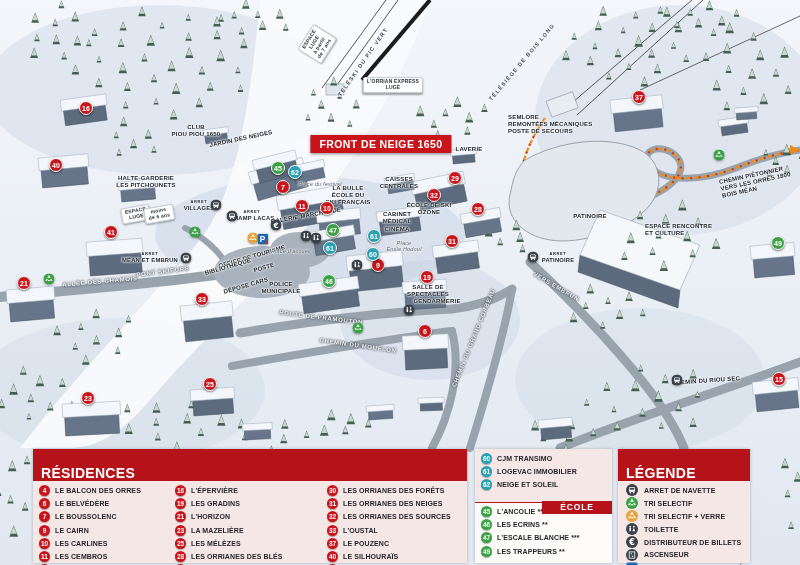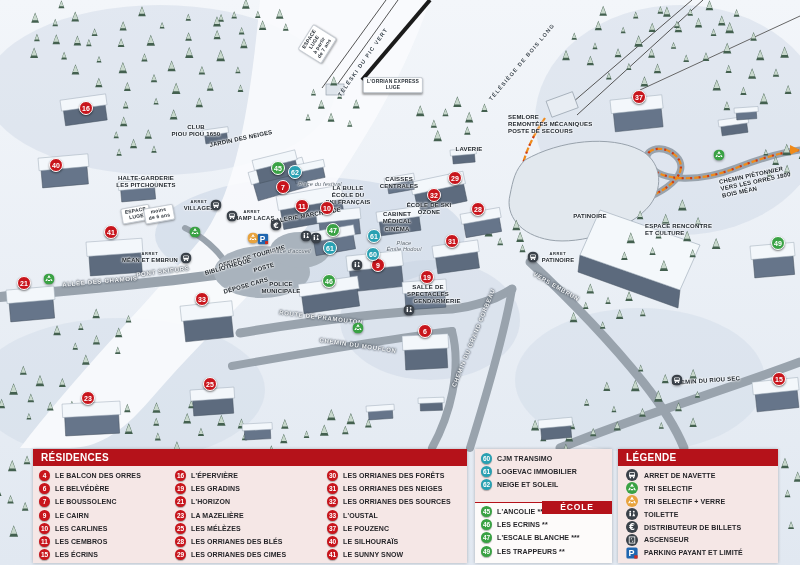--- a/index.html
+++ b/index.html
@@ -32,27 +32,27 @@
   .k-lift{font-size:5.5px;color:#3a4550;letter-spacing:1.2px;}
   .k-arret .aw{display:block;font-size:4px;letter-spacing:.6px;}
   .k-arret .at{display:block;font-size:5.8px;}
 
   .banner{position:absolute;transform:translate(-50%,-50%);background:#c8151c;color:#fff;
       font-size:10.5px;font-weight:bold;padding:3px 9px;letter-spacing:.4px;z-index:8;
       box-shadow:0 1px 3px rgba(0,0,0,.45);white-space:nowrap;}
 
   
   .panel{position:absolute;background:#f5e7e6;z-index:10;box-shadow:0 0 3px rgba(0,0,0,.25);}
-  .panel header{background:#b5121a;color:#fff;font-weight:bold;font-size:10px;
-      height:17px;line-height:17px;padding:0 8px;letter-spacing:.3px;box-sizing:border-box;
+  .panel header{background:#b5121a;color:#fff;font-weight:bold;font-size:14px;
+      height:17px;line-height:17px;padding:16px 8px;letter-spacing:.3px;box-sizing:border-box;
       white-space:nowrap;}
   .p-res{left:33px;top:449px;width:434px;height:114px;}
   .p-ag {left:475px;top:449px;width:137px;height:114px;}
   .p-ag header{font-size:9px;padding:0 6px;}
-  .p-lg {left:618px;top:449px;width:160px;height:114px;}
+  .p-lg {left:618px;top:449px;width:132px;height:114px;}
   .cols{display:flex;padding:3px 0 0 6px;}
   .col{display:flex;flex-direction:column;}
   .col:nth-child(1){width:136px}.col:nth-child(2){width:152px}.col:nth-child(3){width:140px}
   .lrow{display:flex;align-items:center;height:13.2px;}
   .dot{width:11px;height:11px;border-radius:50%;color:#fff;font-size:6.5px;font-weight:bold;
       display:flex;align-items:center;justify-content:center;margin-right:5px;flex:none;
       box-shadow:0 1px 1px rgba(0,0,0,.3);}
   .ltx{font-size:7px;font-weight:bold;color:#26262a;white-space:nowrap;letter-spacing:.1px;}
   #ag-items{padding:3px 0 0 6px;}
   .hotels-strip{position:absolute;left:0;right:0;top:53px;bottom:0;background:#fdfbfa;
@@ -909,20 +909,21 @@
 ET CULTURE</div>
       <div class="lbl-map k-left" style="left: 720px; top: 182px; transform: translate(0px, -50%) rotate(-12deg);">CHEMIN PIÉTONNIER
 VERS LES ORRES 1800
 BOIS MÉAN</div>
       <div class="lbl-map k-plain" style="left: 706px; top: 381px; transform: translate(-50%, -50%) rotate(-4deg);">CHEMIN DU RIOU SEC</div>
       <div class="lbl-map k-plain" style="left: 428px; top: 291px; transform: translate(-50%, -50%) rotate(0deg);">SALLE DE
 SPECTACLES</div>
       <div class="lbl-map k-plain" style="left: 437px; top: 302px; transform: translate(-50%, -50%) rotate(0deg);">GENDARMERIE</div>
     </div>
 
+  <div class="banner" style="left:381px;top:144px">FRONT DE NEIGE 1650</div>
 
   <section class="panel p-res">
     <header>RÉSIDENCES</header>
     <div class="cols" id="res-cols">
         <div class="col">
           <div class="lrow">
             <span class="dot" style="background: rgb(200, 21, 28);">4</span>
             <span class="ltx">LE BALCON DES ORRES</span>
           </div>
           <div class="lrow">

